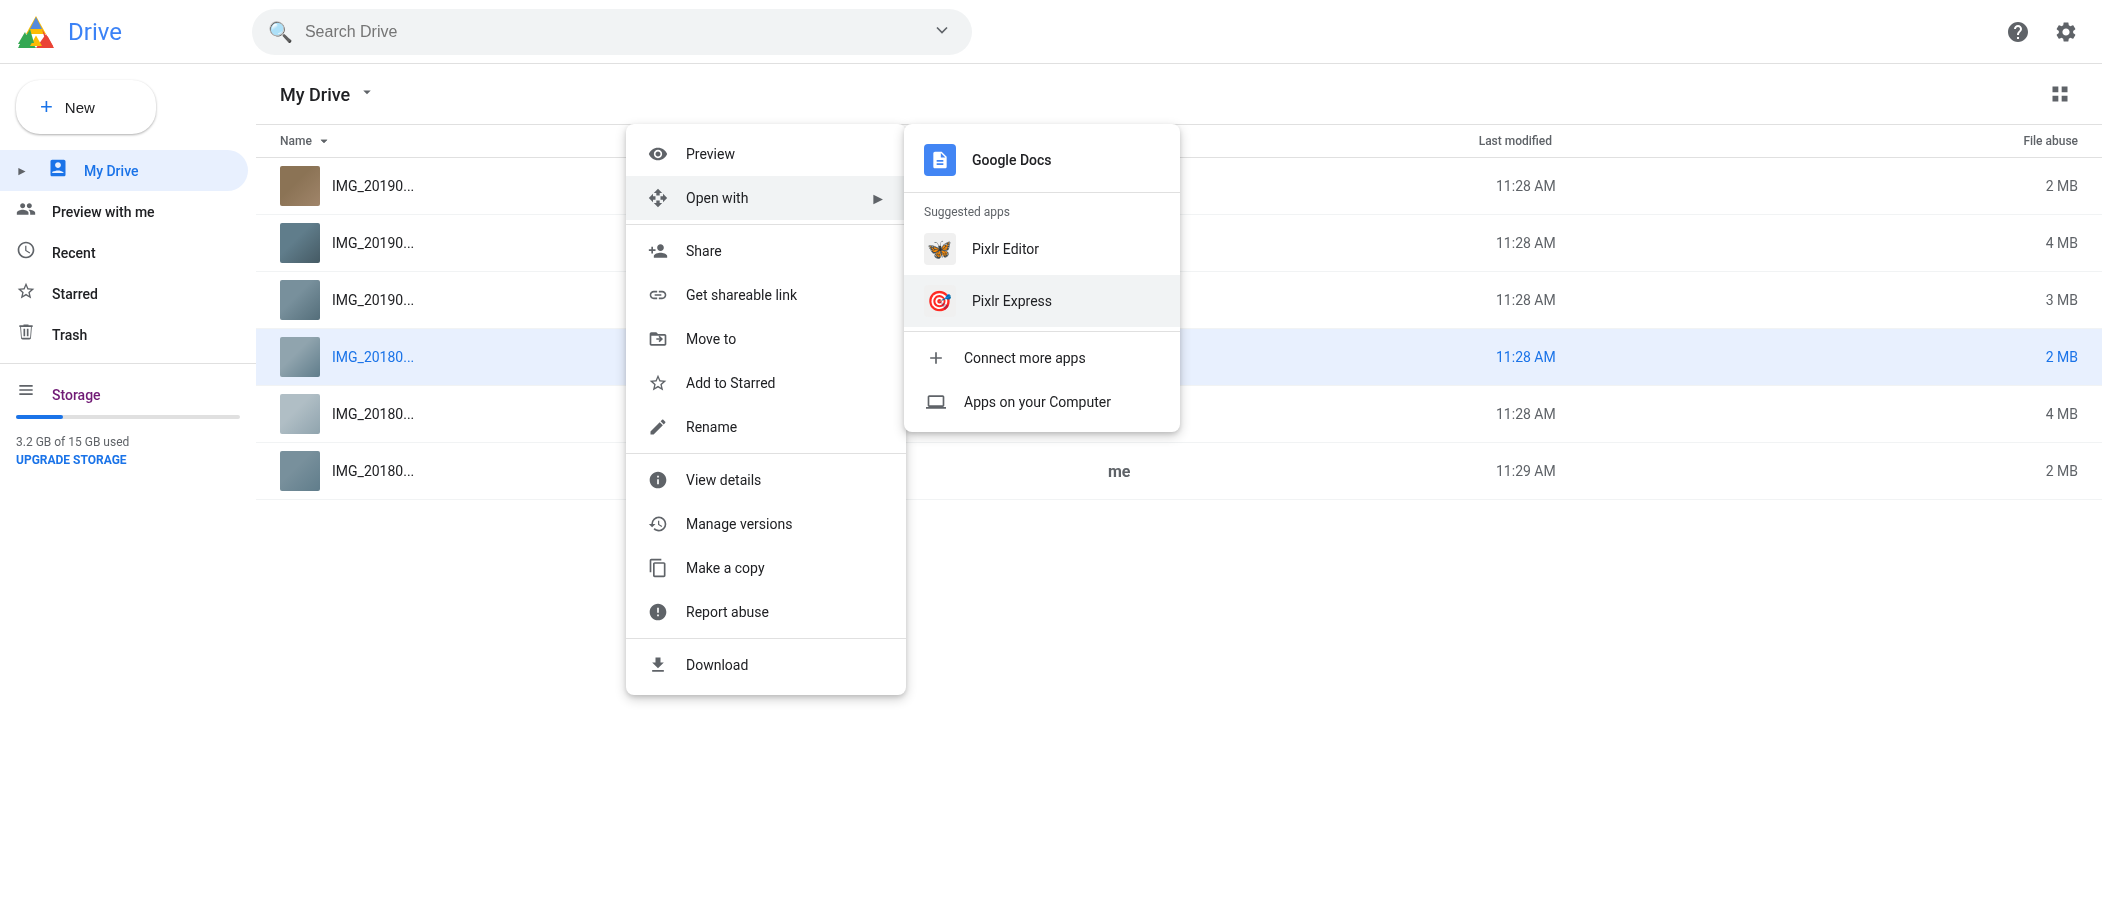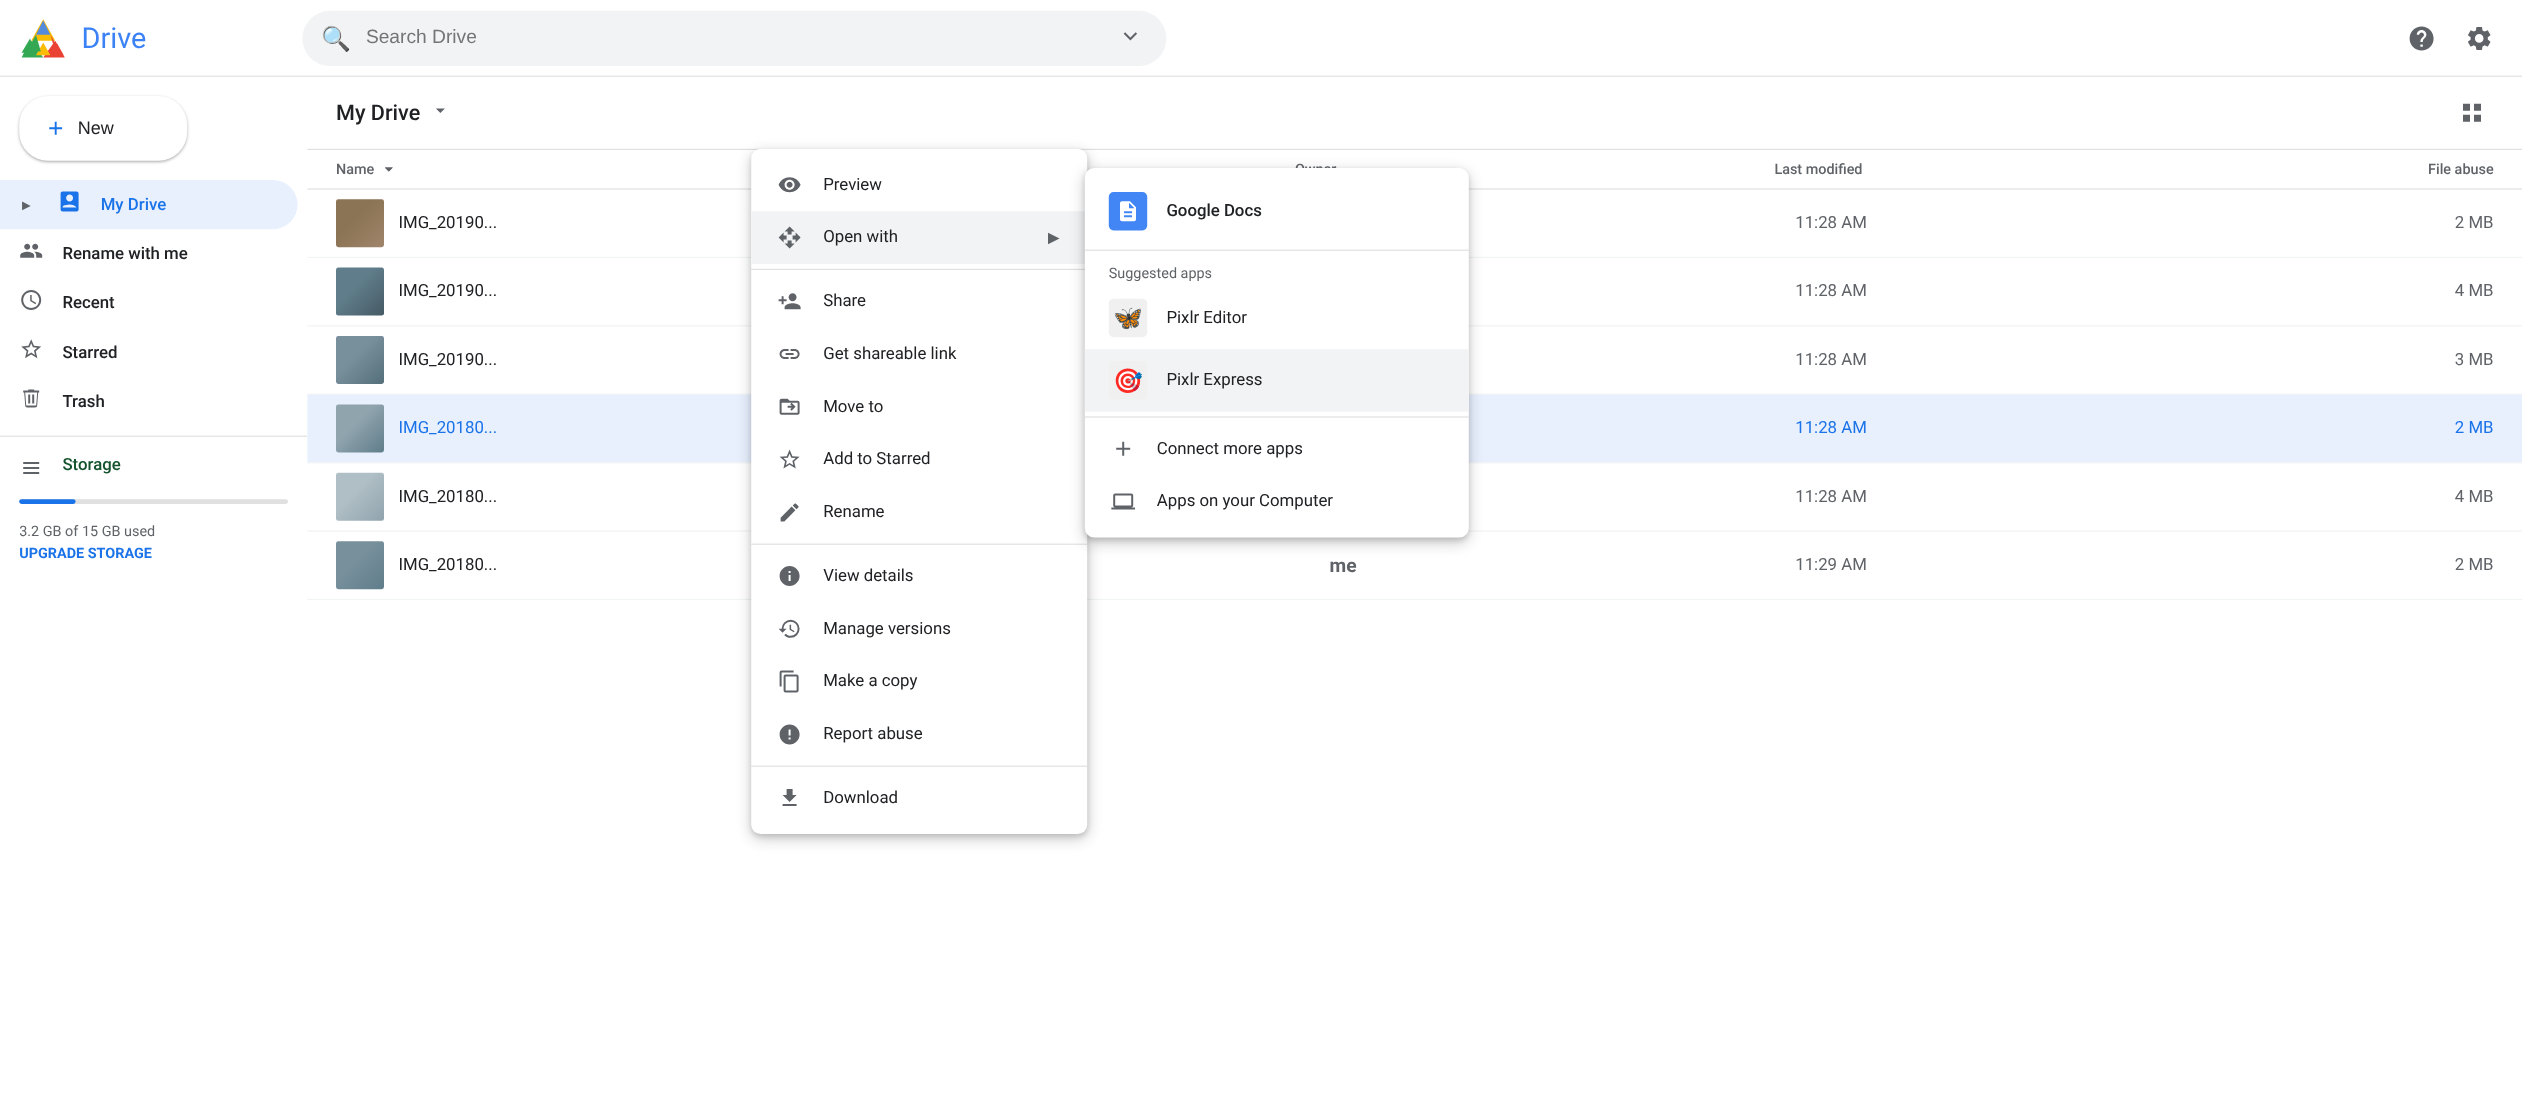--- a/index.html
+++ b/index.html
@@ -143,25 +143,25 @@
       border: none;
       border-top: 1px solid #e0e0e0;
       margin: 8px 0;
     }
     .storage-section {
       padding: 8px 16px;
       margin-top: 8px;
     }
     .storage-label {
       display: flex;
-      align-items: flex-start;
+      align-items: flex-end;
       gap: 16px;
       font-size: 14px;
       font-weight: 500;
-      color: #14532d;
+      color: #701a75;
       margin-bottom: 12px;
     }
     .storage-bar-bg {
       height: 4px;
       background: #e0e0e0;
       border-radius: 2px;
       margin: 8px 0;
     }
     .storage-bar-fill {
       height: 4px;
@@ -283,26 +283,26 @@
     }
     .menu-divider {
       border: none;
       border-top: 1px solid #e0e0e0;
       margin: 4px 0;
     }
 
     
     .submenu {
       position: absolute;
-      top: 76px;
+      top: 60px;
       left: 648px;
       background: #fff;
       border-radius: 8px;
       box-shadow: 0 4px 12px rgba(0,0,0,0.2), 0 2px 4px rgba(0,0,0,0.12);
-      width: 320px;
+      width: 276px;
       z-index: 101;
       padding: 8px 0;
     }
     .submenu-top-item {
       display: flex;
       align-items: center;
       gap: 16px;
       padding: 12px 20px;
       cursor: pointer;
       font-size: 14px;
@@ -459,21 +459,21 @@
       </span>
       <span>My Drive</span>
     </div>
 
     <div class="nav-item">
       <span class="nav-icon">
         <svg width="20" height="20" viewBox="0 0 24 24" fill="#5f6368">
           <path d="M16 11c1.66 0 2.99-1.34 2.99-3S17.66 5 16 5c-1.66 0-3 1.34-3 3s1.34 3 3 3zm-8 0c1.66 0 2.99-1.34 2.99-3S9.66 5 8 5C6.34 5 5 6.34 5 8s1.34 3 3 3zm0 2c-2.33 0-7 1.17-7 3.5V19h14v-2.5c0-2.33-4.67-3.5-7-3.5zm8 0c-.29 0-.62.02-.97.05 1.16.84 1.97 1.97 1.97 3.45V19h6v-2.5c0-2.33-4.67-3.5-7-3.5z"></path>
         </svg>
       </span>
-      <span>Rename with me</span>
+      <span>Preview with me</span>
     </div>
 
     <div class="nav-item">
       <span class="nav-icon">
         <svg width="20" height="20" viewBox="0 0 24 24" fill="#5f6368">
           <path d="M13 3a9 9 0 1 0 9 9h-2a7 7 0 1 1-7-7V3zm6.293 3.293l1.414 1.414L12 16.414l-4.707-4.707 1.414-1.414L12 13.586l7.293-7.293z" opacity="0"></path>
           <path d="M11.99 2C6.47 2 2 6.48 2 12s4.47 10 9.99 10C17.52 22 22 17.52 22 12S17.52 2 11.99 2zM12 20c-4.42 0-8-3.58-8-8s3.58-8 8-8 8 3.58 8 8-3.58 8-8 8zm.5-13H11v6l5.25 3.15.75-1.23-4.5-2.67V7z"></path>
         </svg>
       </span>
       <span>Recent</span>

